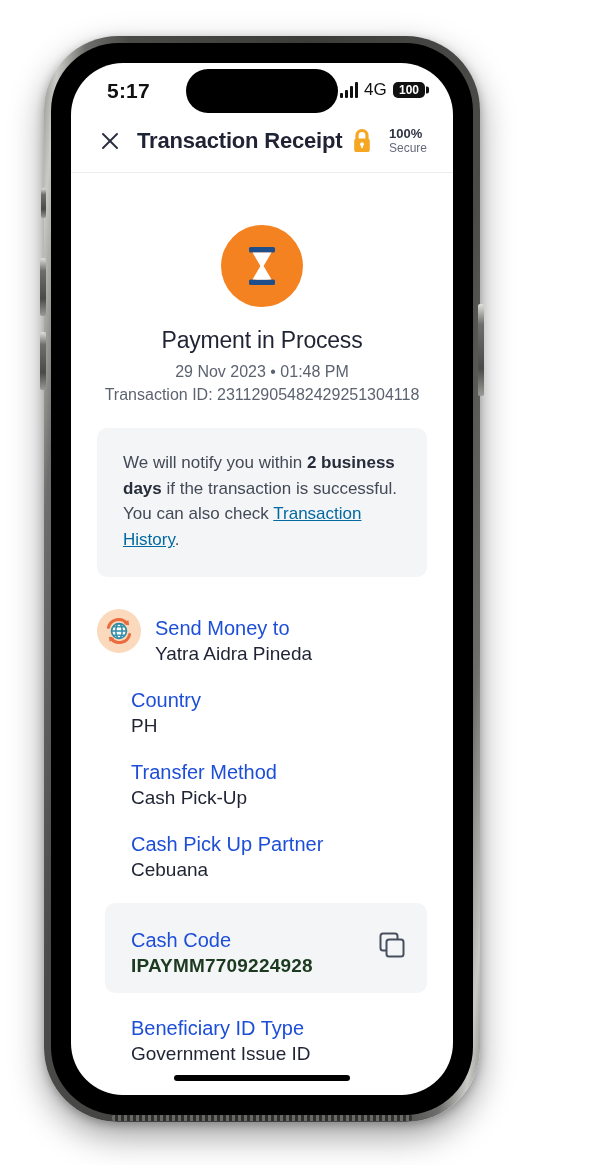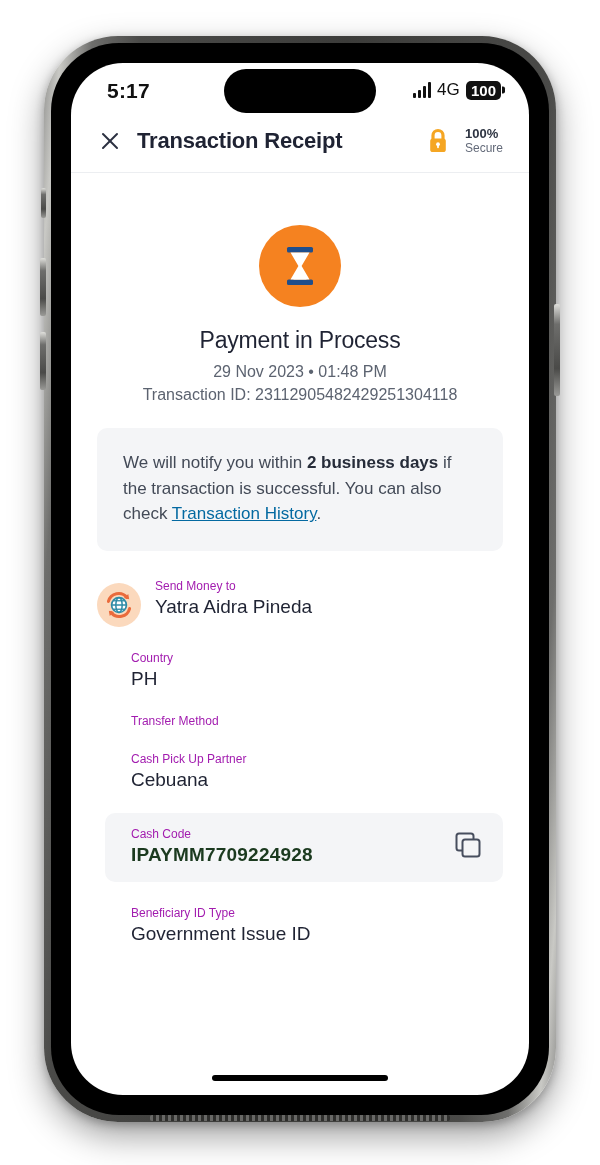--- a/index.html
+++ b/index.html
@@ -11,21 +11,21 @@
     font-family: "Liberation Sans", sans-serif;
     overflow: hidden;
     position: relative;
   }
 
   
   .device-wrap {
     position: absolute;
     left: 44px;
     top: 36px;
-    width: 512px;
+    width: 436px;
     height: 1086px;
   }
 
   
   .device-rail {
     position: absolute;
     inset: 0;
     border-radius: 74px;
     background: linear-gradient(95deg,
         #8d8d8b 0%, #c9c9c5 3%, #6e6e6c 8%,
@@ -109,21 +109,21 @@
   .sig-bars i { display: block; width: 3px; background: #111; border-radius: 1px; }
   .sig-bars i:nth-child(1) { height: 5px; }
   .sig-bars i:nth-child(2) { height: 8px; }
   .sig-bars i:nth-child(3) { height: 12px; }
   .sig-bars i:nth-child(4) { height: 16px; }
   .sb-net { font-size: 17px; font-weight: 500; color: #111; letter-spacing: .2px; }
   .battery {
     position: relative;
     background: #111;
     color: #fff;
-    font-size: 15px;
+    font-size: 12px;
     font-weight: bold;
     border-radius: 5px;
     padding: 2px 5px 2px 5px;
     line-height: 1;
     min-width: 32px;
     text-align: center;
   }
   .battery::after {
     content: "";
     position: absolute;
@@ -224,23 +224,24 @@
   }
   .globe-badge {
     width: 44px; height: 44px;
     border-radius: 50%;
     background: #fbd9bd;
     flex: 0 0 auto;
     display: flex; align-items: center; justify-content: center;
     margin-top: 4px;
   }
   .field-label {
-    font-size: 12px;
-    color: #a21caf;
+    font-size: 20px;
+    color: #1d4ed8;
     margin-bottom: 3px;
+    margin-top: 12px;
   }
   .field-value {
     font-size: 19px;
     color: #1f2333;
   }
 
   
   .detail-field {
     margin: 24px 26px 0 60px;
   }
@@ -371,20 +372,21 @@
           </span>
         </div>
 
         <div class="detail-field">
           <div class="field-label">Country</div>
           <div class="field-value">PH</div>
         </div>
 
         <div class="detail-field">
           <div class="field-label">Transfer Method</div>
+          <div class="field-value">Cash Pick-Up</div>
         </div>
 
         <div class="detail-field">
           <div class="field-label">Cash Pick Up Partner</div>
           <div class="field-value">Cebuana</div>
         </div>
 
         <div class="code-card">
           <span>
             <div class="field-label">Cash Code</div>

